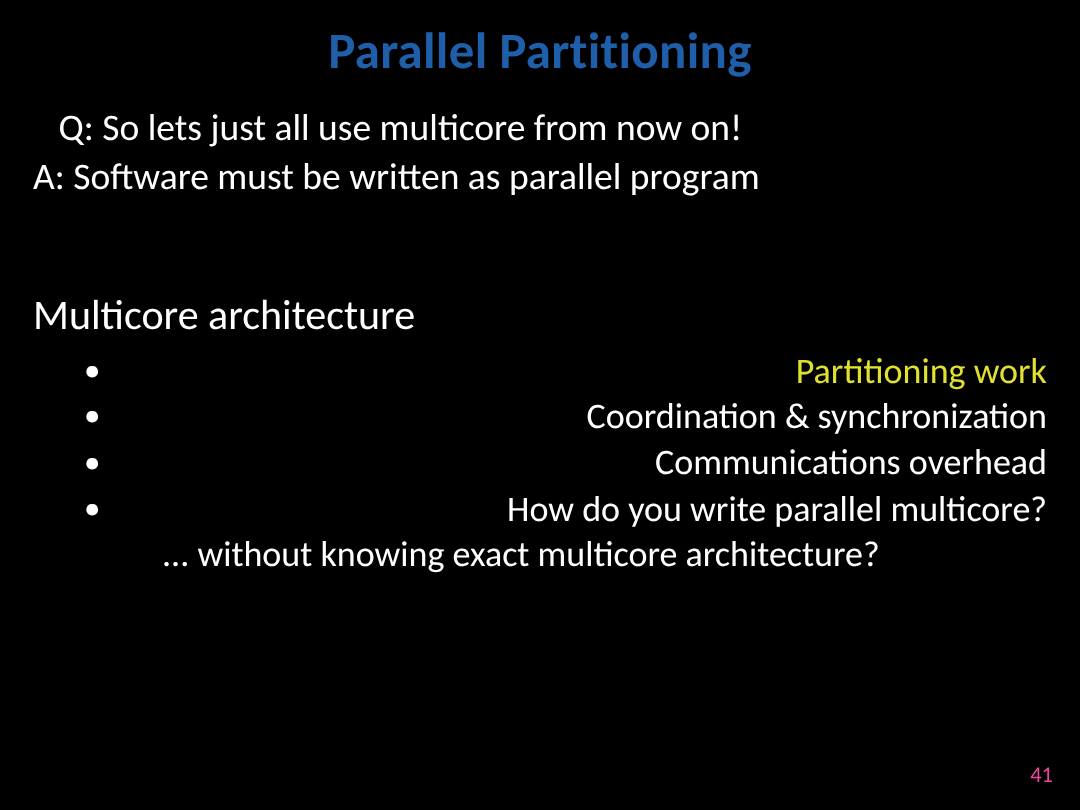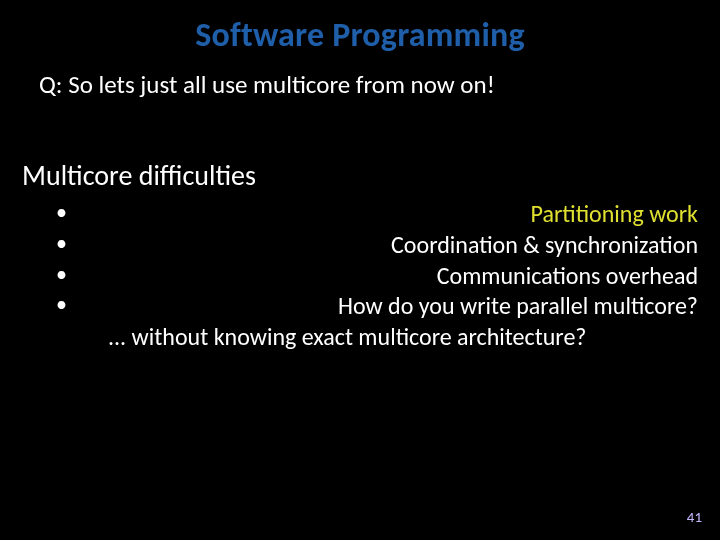--- a/index.html
+++ b/index.html
@@ -58,38 +58,39 @@
   .accent { color: #e0e030; }
   .continuation {
     padding-left: 52px;
     font-size: 24px;
     line-height: 1.28;
   }
   .pagenum {
     position: absolute;
     right: 18px;
     bottom: 14px;
-    color: #c4b5fd;
+    color: #ec4899;
     font-size: 15px;
   }
 </style>
 </head>
 <body>
 
 <div class="slide">
 
-  <div class="title">Software Programming</div>
+  <div class="title">Parallel Partitioning</div>
 
   <div class="body">
 
     <div class="qa">
       <div class="q">Q: So lets just all use multicore from now on!</div>
+      <div class="a">A: Software must be written as parallel program</div>
     </div>
 
-    <div class="subhead">Multicore difficulties</div>
+    <div class="subhead">Multicore architecture</div>
 
     <div class="bullets">
       <div class="row">
         <span class="dot">•</span>
         <span class="txt accent">Partitioning work</span>
       </div>
       <div class="row">
         <span class="dot">•</span>
         <span class="txt">Coordination &amp; synchronization</span>
       </div>

